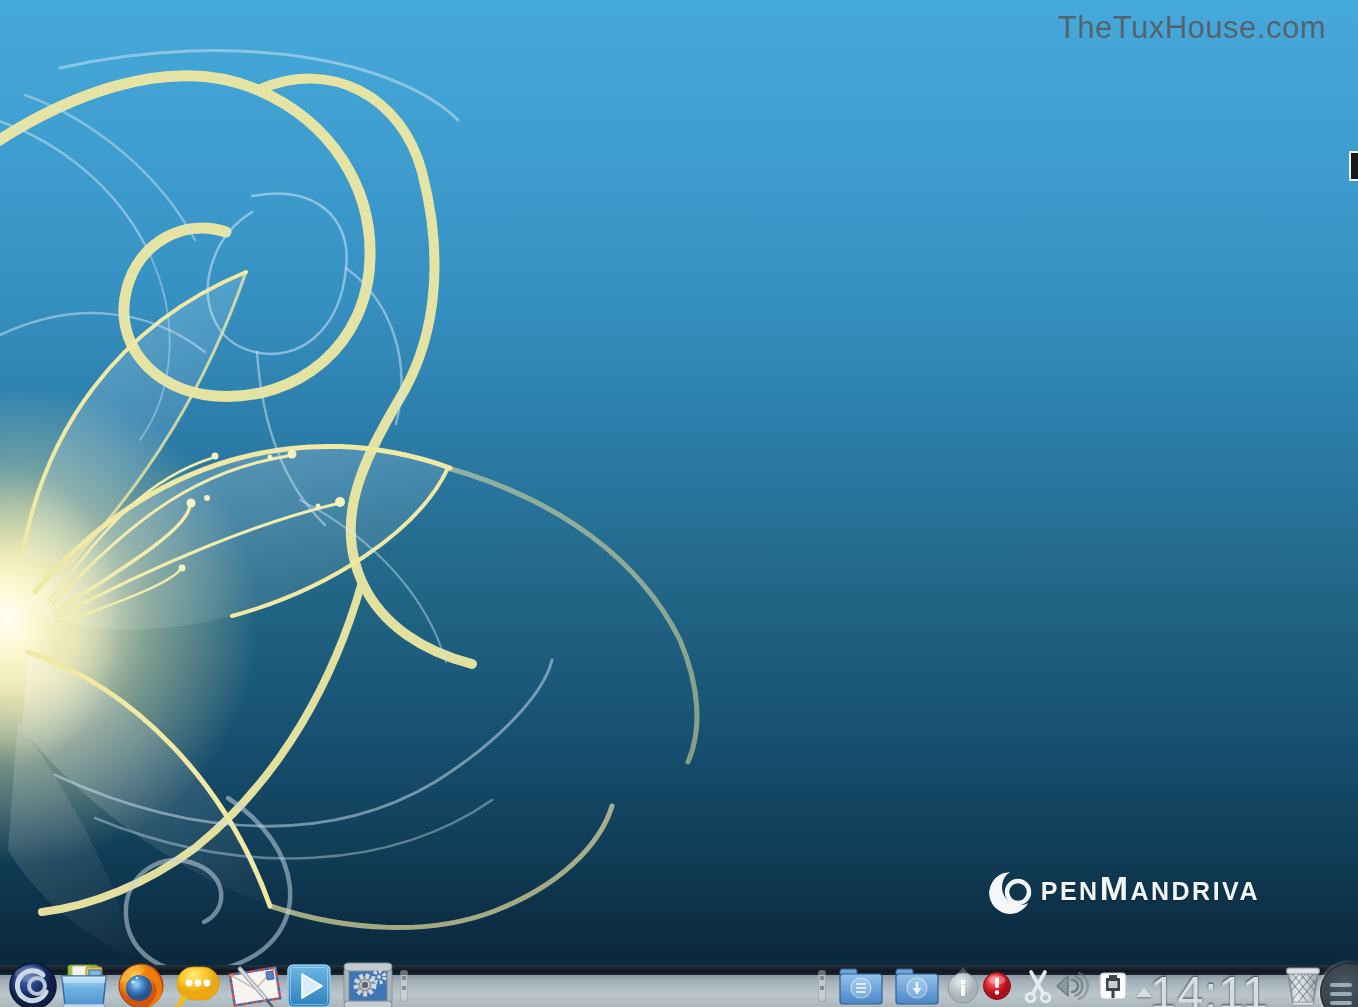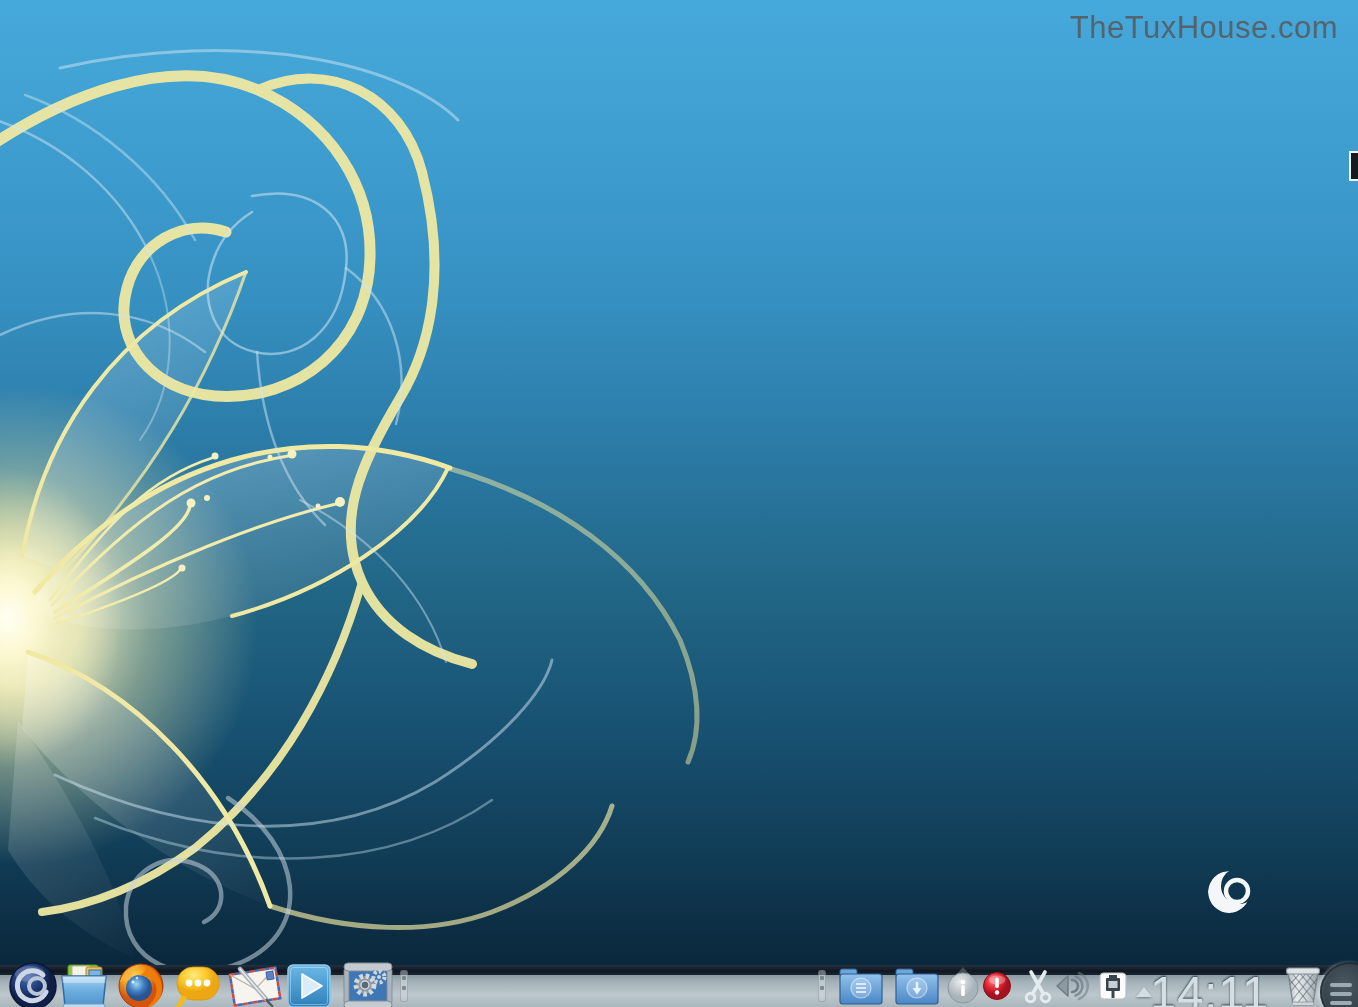--- a/index.html
+++ b/index.html
@@ -2,21 +2,21 @@
 <html><head>
 <meta charset="utf-8">
 <style>
   html,body{margin:0;padding:0;background:#000;}
   .screen{position:relative;width:1358px;height:1007px;overflow:hidden;
     font-family:"Liberation Sans",sans-serif;
     background:linear-gradient(180deg,#46a9db 0%,#3f9ed0 14%,#3691c2 29%,#2b7ba7 44%,#226787 58%,#185273 72%,#113e58 84%,#0c2c42 93%,#092335 100%);}
   svg{display:block;}
   .wallpaper-art{position:absolute;left:0;top:0;pointer-events:none;}
 
-  .watermark{position:absolute;top:10px;right:20px;font-size:31px;font-weight:500;
+  .watermark{position:absolute;top:10px;right:32px;font-size:31px;font-weight:500;
     color:#54636c;letter-spacing:.5px;}
 
   .edge-marker{position:absolute;top:151px;right:0;width:7px;height:26px;
     background:#161a1e;border:2px solid #ecf2f5;border-right:none;}
 
   .om-logo{position:absolute;top:864px;right:98px;display:flex;align-items:center;
     color:#f3f7f9;text-shadow:0 1px 2px rgba(0,20,35,.4);}
   .om-logo .om-text{font-weight:600;letter-spacing:2.5px;line-height:48px;white-space:nowrap;}
   .om-logo .sc{font-size:25px;}
   .om-logo .cap{font-size:34px;}
@@ -133,20 +133,21 @@
       <defs>
         <mask id="cresM">
           <rect width="54" height="54" fill="black"></rect>
           <circle cx="23" cy="28" r="21" fill="white"></circle>
           <circle cx="33" cy="22" r="18" fill="black"></circle>
         </mask>
       </defs>
       <circle cx="23" cy="28" r="21" fill="#f3f7f9" mask="url(#cresM)"></circle>
       <circle cx="31" cy="27" r="11" fill="none" stroke="#f3f7f9" stroke-width="4.5"></circle>
     </svg>
+    <div class="om-text"><span class="sc">PEN</span><span class="cap">M</span><span class="sc">ANDRIVA</span></div>
   </div>
 
   <div class="panel">
     <div class="panel-strip"></div>
     <div class="panel-body"></div>
 
     <div class="pi" style="left:8px">
       <svg width="50" height="50" viewBox="-25 -25 50 50">
         <defs>
           <radialGradient id="laG" cx="38%" cy="30%">

